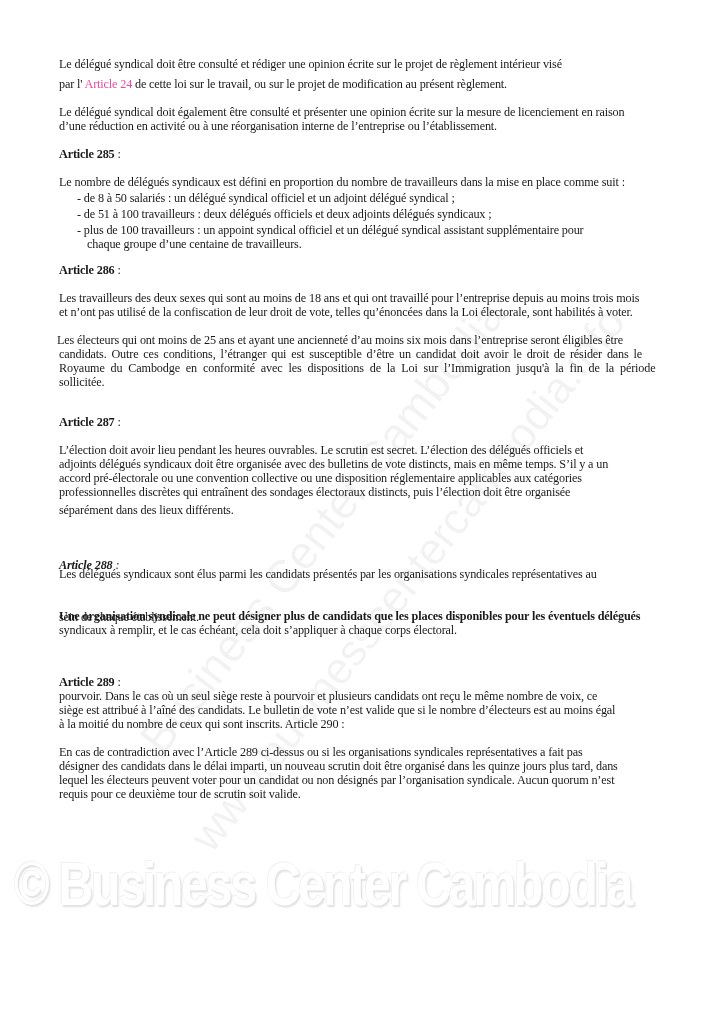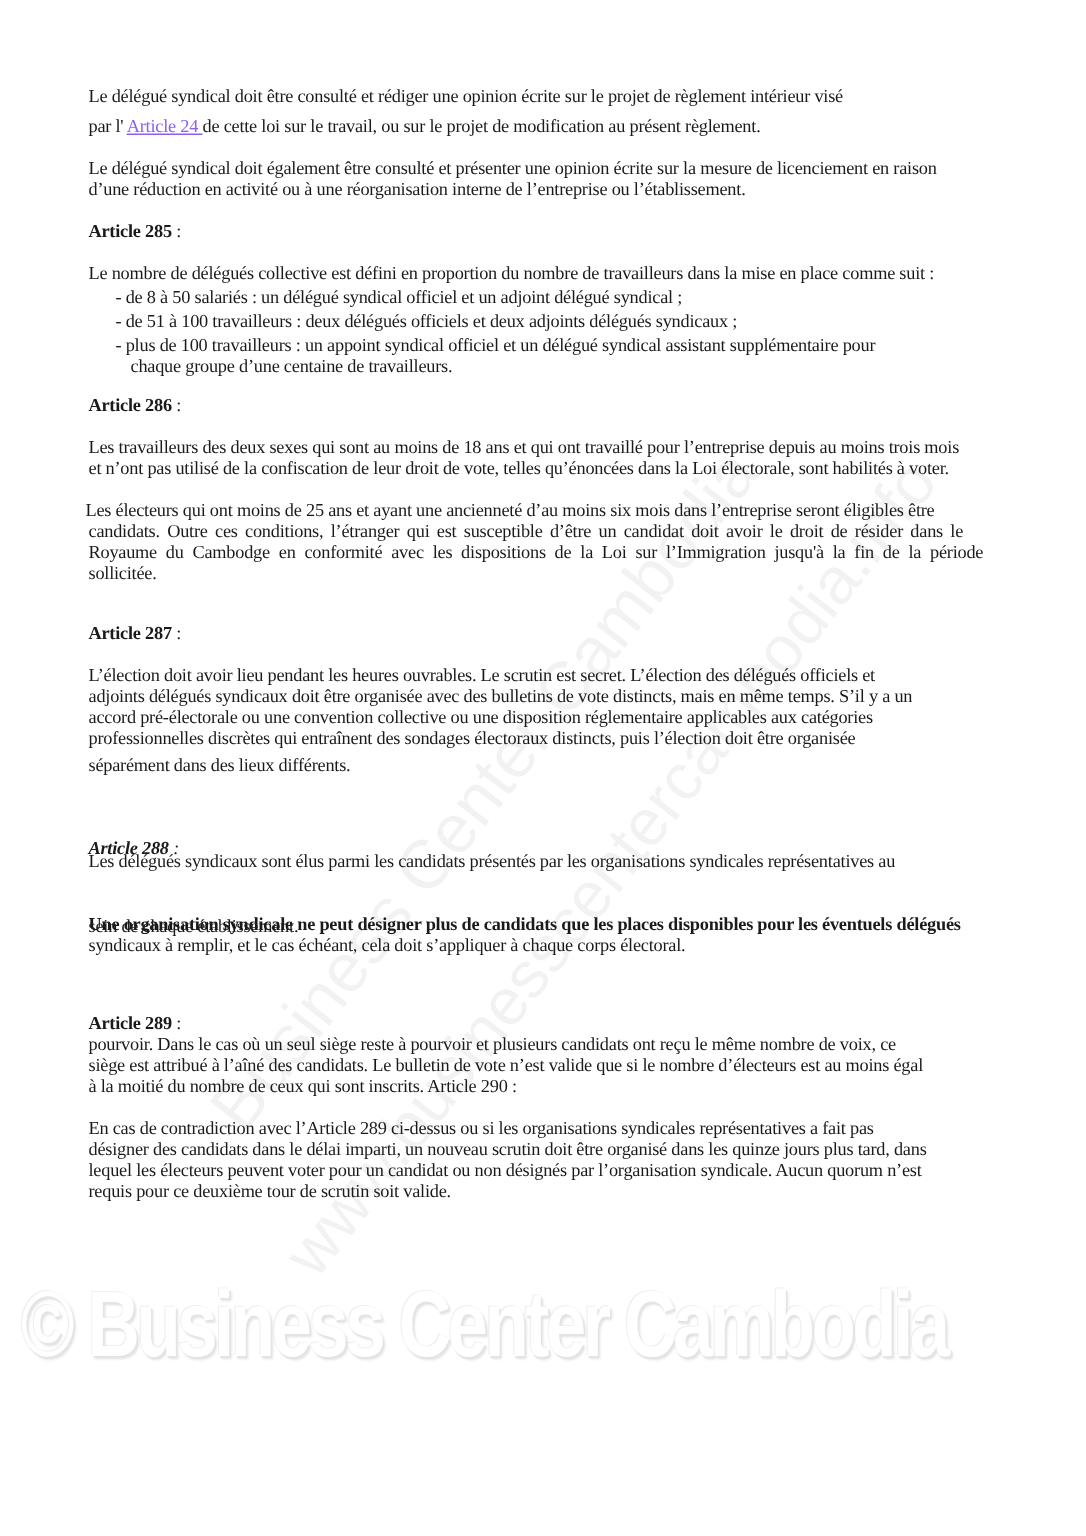--- a/index.html
+++ b/index.html
@@ -8,21 +8,21 @@
       font-family: "Liberation Serif", "DejaVu Serif", serif; color: #1a1a1a;
     }
     .page { position: absolute; left: 0; top: 0; width: 724px; height: 1024px; }
     .line {
       position: absolute; left: 59px; font-size: 12.2px; line-height: 14px; white-space: nowrap;
       letter-spacing: -0.15px;
       text-align: right;
     }
     .heading { font-weight: bold; }
     .heading .colon { font-weight: normal; }
-    .link { color: #8b5cf6; text-decoration: underline; }
+    .link { color: #ec4899; }
     .justify { white-space: normal; text-align: justify; text-align-last: left; width: 622px; }
     .wm {
       position: absolute; color: rgba(0,0,0,0.05); font-family: "Liberation Sans", sans-serif;
       white-space: nowrap; transform-origin: left center; pointer-events: none;
     }
     .wm-big {
       position: absolute; left: 14px; top: 848px; font-family: "Liberation Sans", sans-serif;
       font-size: 62px; font-weight: bold; color: #ffffff; letter-spacing: -3px;
       transform: scaleX(0.78); transform-origin: left top; white-space: nowrap;
       text-shadow: 1px 1px 0 #e4e4e4, 2px 2px 2px #e0e0e0, -1px -1px 0 #f0f0f0;
@@ -40,21 +40,21 @@
   <div class="line" style="top:57px;">Le délégué syndical doit être consulté et rédiger une opinion écrite sur le projet de règlement intérieur visé</div>
   <div class="line" style="top:77px;">
     <span>par l' </span><a class="link">Article 24 </a><span>de cette loi sur le travail, ou sur le projet de modification au présent règlement.</span>
   </div>
   <div class="line" style="top:105px;">Le délégué syndical doit également être consulté et présenter une opinion écrite sur la mesure de licenciement en raison</div>
   <div class="line" style="top:119px;">d’une réduction en activité ou à une réorganisation interne de l’entreprise ou l’établissement.</div>
 
   <div class="line heading" style="top:147px;">
     <span>Article 285</span><span class="colon"> :</span>
   </div>
-  <div class="line" style="top:175px;">Le nombre de délégués collective est défini en proportion du nombre de travailleurs dans la mise en place comme suit :</div>
+  <div class="line" style="top:175px;">Le nombre de délégués syndicaux est défini en proportion du nombre de travailleurs dans la mise en place comme suit :</div>
   <div class="line" style="top:191px; left:77px;">- de 8 à 50 salariés : un délégué syndical officiel et un adjoint délégué syndical ;</div>
   <div class="line" style="top:207px; left:77px;">-  de 51 à 100 travailleurs : deux délégués officiels et deux adjoints délégués syndicaux ;</div>
   <div class="line" style="top:223px; left:77px;">- plus de 100 travailleurs : un appoint syndical officiel et un délégué syndical assistant supplémentaire pour</div>
   <div class="line" style="top:237px; left:87px;">chaque groupe d’une centaine de travailleurs.</div>
 
   <div class="line heading" style="top:263px;">
     <span>Article 286</span><span class="colon"> :</span>
   </div>
   <div class="line" style="top:291px;">Les travailleurs des deux sexes qui sont au moins de 18 ans et qui ont travaillé pour l’entreprise depuis au moins trois mois</div>
   <div class="line" style="top:305px;">et n’ont pas utilisé de la confiscation de leur droit de vote, telles qu’énoncées dans la Loi électorale, sont habilités à voter.</div>

